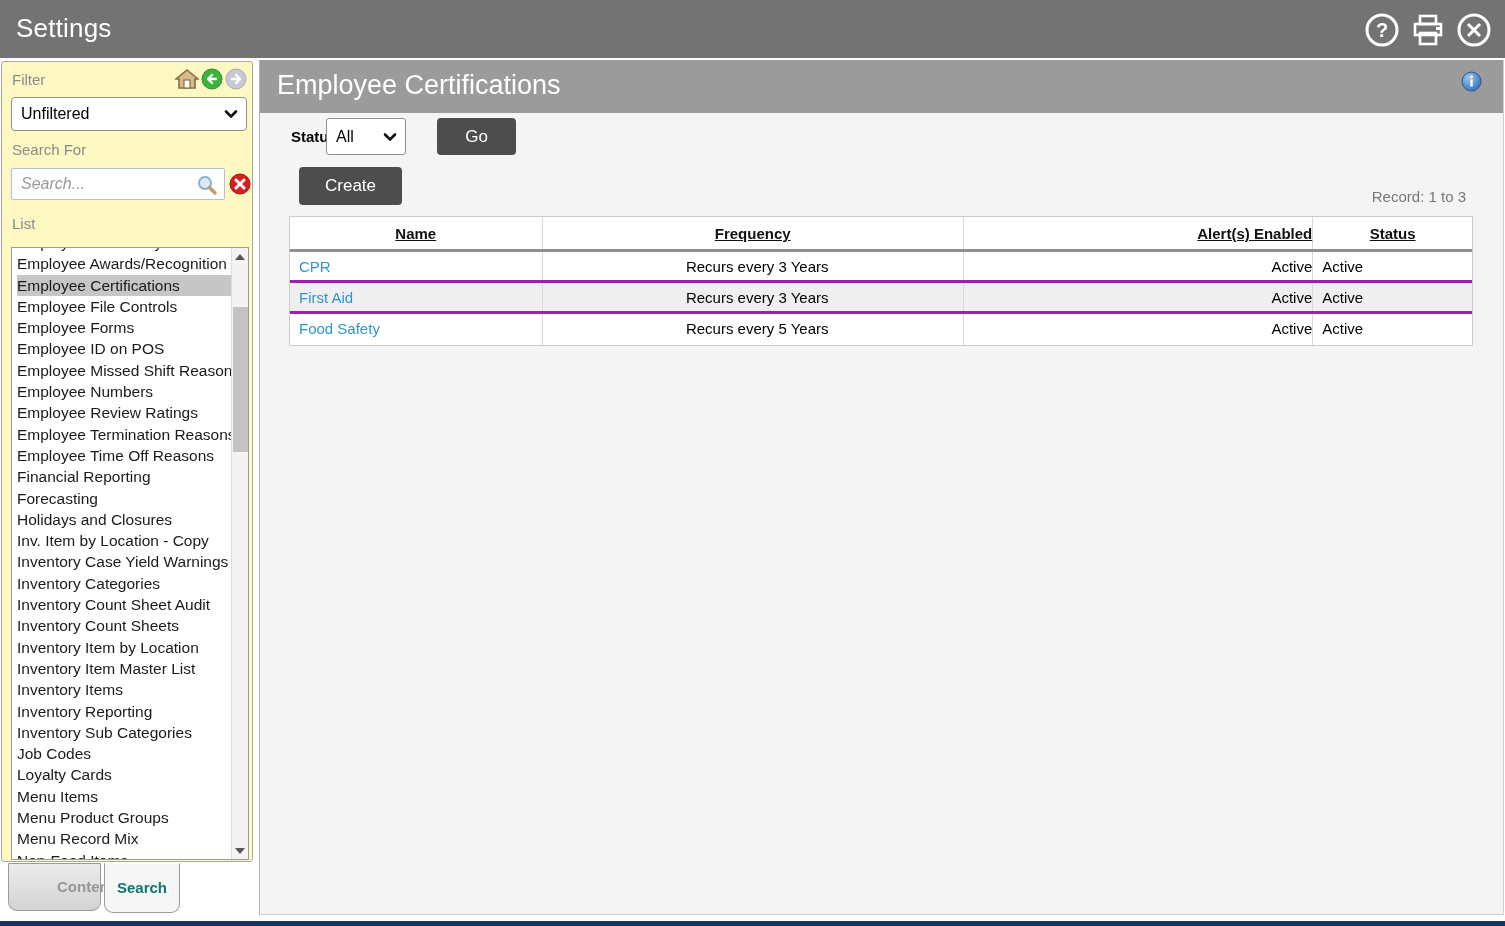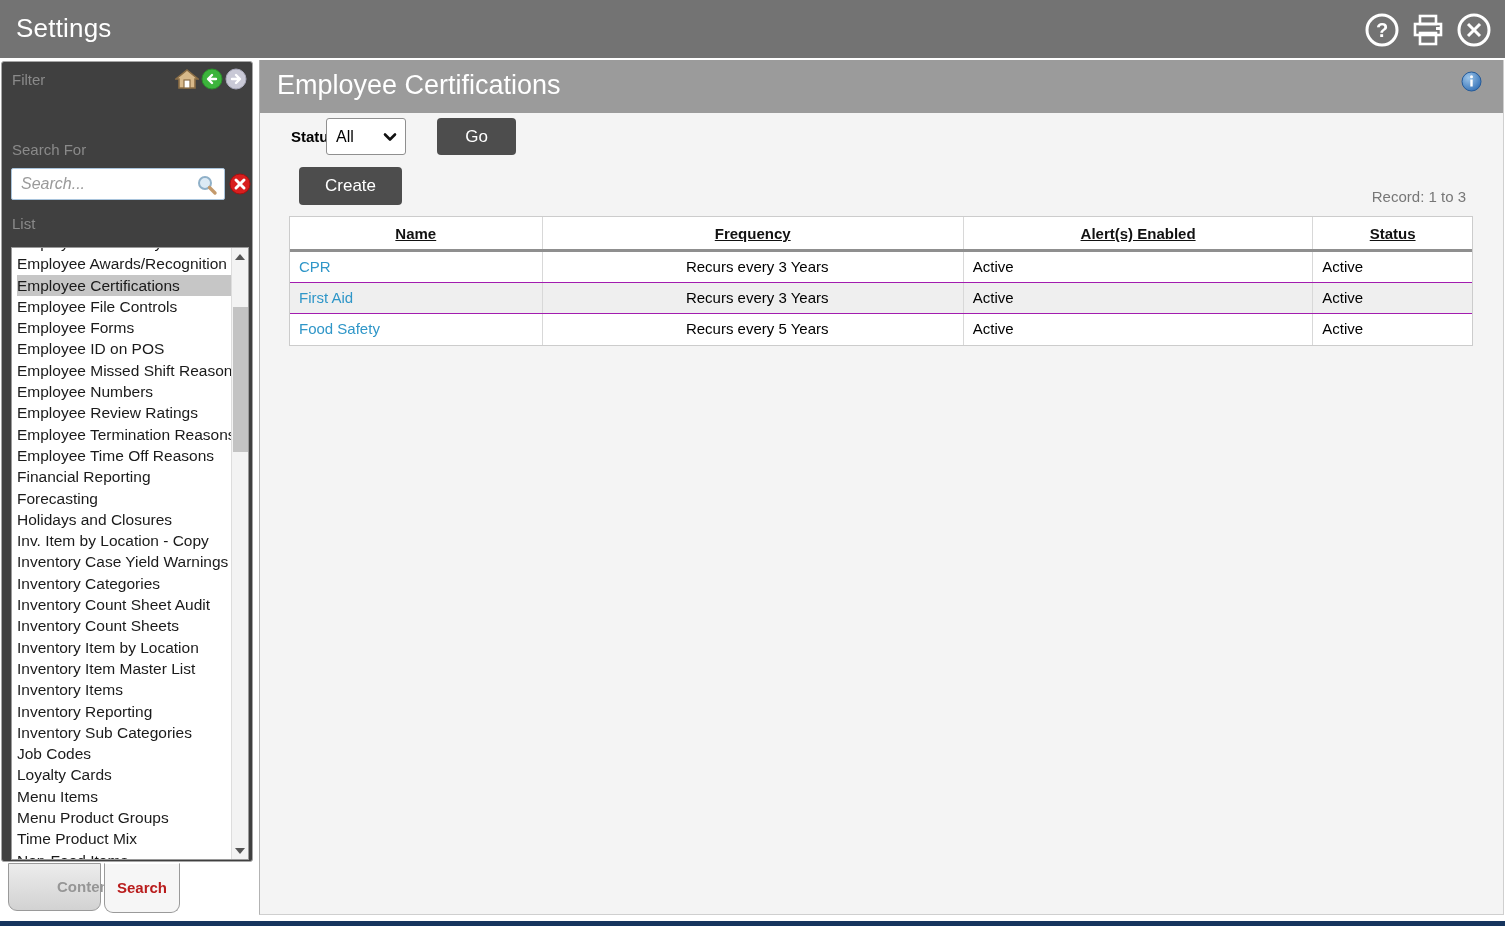--- a/index.html
+++ b/index.html
@@ -10,21 +10,21 @@
   
   .titlebar { position:absolute; left:0; top:0; width:1505px; height:58px;
               background:#737373; }
   .titlebar-title { position:absolute; left:16px; top:13px; color:#fff;
                     font-size:26px; font-weight:400; letter-spacing:.2px; }
   .titlebar-icons { position:absolute; right:12px; top:11px; display:flex; gap:8px; }
   .tb-icon { width:38px; height:38px; cursor:pointer; }
 
   
   .sidebar { position:absolute; left:1px; top:61px; width:252px; height:801px;
-             background:#404040; border:1px solid #a6a6a6; border-radius:3px; }
+             background:#fef9c3; border:1px solid #a6a6a6; border-radius:3px; }
   .side-label { position:absolute; color:#8a8a8a; font-size:15px; }
   .filter-label { left:10px; top:9px; }
   .nav-icons { position:absolute; right:5px; top:6px; display:flex; gap:2px; align-items:center; }
   .nav-icons svg { cursor:pointer; }
   .sel-box { position:absolute; background:#fff; border:1px solid #8f8f8f;
              border-radius:4px; font-size:16px; cursor:pointer; }
   .sel-box .sel-text { position:absolute; left:9px; top:50%; transform:translateY(-50%); color:#000; }
   .sel-box svg.chev { position:absolute; right:8px; top:50%; transform:translateY(-50%); }
   .filter-select { left:9px; top:35px; width:236px; height:34px; }
   .searchfor-label { left:10px; top:79px; }
@@ -55,21 +55,21 @@
   .tri-down { width:0; height:0; border-left:5px solid transparent;
               border-right:5px solid transparent; border-top:6px solid #555; }
   .sb-thumb { position:absolute; left:1px; top:59px; width:15px; height:145px;
               background:#c3c3c3; cursor:grab; }
 
   .tab { position:absolute; border:1px solid #9a9a9a; border-radius:0 0 9px 9px;
          font-size:15px; font-weight:bold; text-align:center; cursor:pointer; }
   .tab-contents { left:8px; top:863px; width:93px; height:48px;
                   background:linear-gradient(#ececec,#d2d2d2); color:#969696; line-height:46px;padding-left:48px; }
   .tab-search { left:104px; top:863px; width:76px; height:50px;
-                background:#f6f6f6; color:#b91c1c; line-height:48px; border-top-color:#fff; }
+                background:#f6f6f6; color:#0f766e; line-height:48px; border-top-color:#fff; }
 
   
   .main { position:absolute; left:259px; top:60px; width:1245px; height:855px;
           background:#f4f4f4; border-left:1px solid #b3b3b3;
           border-right:1px solid #cfcfcf; border-bottom:1px solid #cfcfcf; }
   .main-header { position:absolute; left:0; top:0; right:0; height:53px; background:#9b9b9b; }
   .main-title { position:absolute; left:17px; top:10px; color:#fff; font-size:27px; font-weight:400; }
   .info-icon { position:absolute; right:21px; top:11px; width:21px; height:21px; cursor:pointer; }
 
   .status-label { position:absolute; left:31px; top:68px; font-size:15px; font-weight:bold; }
@@ -80,27 +80,27 @@
   .create-btn { left:39px; top:107px; width:103px; height:38px; }
   .record-text { position:absolute; right:37px; top:128px; font-size:15px; color:#777; }
 
   .grid { position:absolute; left:29px; top:156px; width:1184px; background:#fff;
           border:1px solid #ccc; }
   .grid-head { display:flex; height:35px; border-bottom:3px solid #8f8f8f; }
   .grid-hcell { font-size:15px; font-weight:bold; text-decoration:underline;
                 text-align:center; line-height:33px; border-right:1px solid #d8d8d8;
                 cursor:pointer; color:#111; }
   .grid-hcell:last-child { border-right:none; }
-  .grid-row { display:flex; height:31px; border-bottom:1px solid #a21caf; background:#fff; }
+  .grid-row { display:flex; height:31px; border-bottom:3px solid #a21caf; background:#fff; }
   .grid-row:last-child { border-bottom:none; }
   .grid-row.alt { background:#efefef; }
   .grid-cell { font-size:15px; line-height:30px; padding-left:9px; white-space:nowrap;
                overflow:hidden; border-right:1px solid #d8d8d8; }
   .grid-cell:last-child { border-right:none; }
-  .c0 { width:253px; } .c1 { width:422px;text-align:center; } .c2 { width:350px; } .c3 { width:159px; }
+  .c0 { width:253px; } .c1 { width:422px;text-align:center; } .c2 { width:350px;text-align:right; } .c3 { width:159px; }
   .name-link { color:#2f96c8; cursor:pointer; }
 
   .bottom-bar { position:absolute; left:0; bottom:0; width:1505px; height:5px; background:#16355e; }
 </style>
 </head>
 <body>
 
 <div class="titlebar">
   <div class="titlebar-title">Settings</div>
   <div class="titlebar-icons">
@@ -133,20 +133,26 @@
     <svg width="22" height="22" viewBox="0 0 22 22">
       <circle cx="11" cy="11" r="10" fill="#3cb43c" stroke="#2a8f2a" stroke-width="1"></circle>
       <path d="M15 11 H8 M11 7 L7 11 L11 15" fill="none" stroke="#fff" stroke-width="2.4" stroke-linecap="round" stroke-linejoin="round"></path>
     </svg>
     <svg width="22" height="22" viewBox="0 0 22 22">
       <circle cx="11" cy="11" r="10" fill="#c9c9d6" stroke="#a8a8ba" stroke-width="1"></circle>
       <path d="M7 11 H14 M11 7 L15 11 L11 15" fill="none" stroke="#fff" stroke-width="2.4" stroke-linecap="round" stroke-linejoin="round"></path>
     </svg>
   </div>
 
+  <div class="sel-box filter-select">
+    <span class="sel-text">Unfiltered</span>
+    <svg class="chev" width="14" height="9" viewBox="0 0 14 9">
+      <polyline points="2,2 7,7 12,2" fill="none" stroke="#111" stroke-width="2.6" stroke-linecap="round" stroke-linejoin="round"></polyline>
+    </svg>
+  </div>
 
   <div class="side-label searchfor-label">Search For</div>
 
   <input class="search-input" type="text" placeholder="Search..." style="">
   <svg class="mag-icon" width="22" height="22" viewBox="0 0 22 22">
     <circle cx="9" cy="9" r="6" fill="#dceaf5" stroke="#8fb0c8" stroke-width="2"></circle>
     <line x1="13.5" y1="13.5" x2="19" y2="19" stroke="#c49a6c" stroke-width="3.4" stroke-linecap="round"></line>
   </svg>
   <svg class="clear-btn" viewBox="0 0 22 22">
     <circle cx="11" cy="11" r="10" fill="#d81e1e" stroke="#a51010" stroke-width="1"></circle>
@@ -179,21 +185,21 @@
         <div class="list-item">Inventory Count Sheets</div>
         <div class="list-item">Inventory Item by Location</div>
         <div class="list-item">Inventory Item Master List</div>
         <div class="list-item">Inventory Items</div>
         <div class="list-item">Inventory Reporting</div>
         <div class="list-item">Inventory Sub Categories</div>
         <div class="list-item">Job Codes</div>
         <div class="list-item">Loyalty Cards</div>
         <div class="list-item">Menu Items</div>
         <div class="list-item">Menu Product Groups</div>
-        <div class="list-item">Time Product Mix</div>
+        <div class="list-item">Menu Record Mix</div>
         <div class="list-item">Non-Food Items</div>
       </div>
     <div class="v-scrollbar">
       <div class="sb-btn sb-up">
           <div class="tri-up"></div>
         </div>
       <div class="sb-thumb"></div>
       <div class="sb-btn sb-down">
           <div class="tri-down"></div>
         </div>

